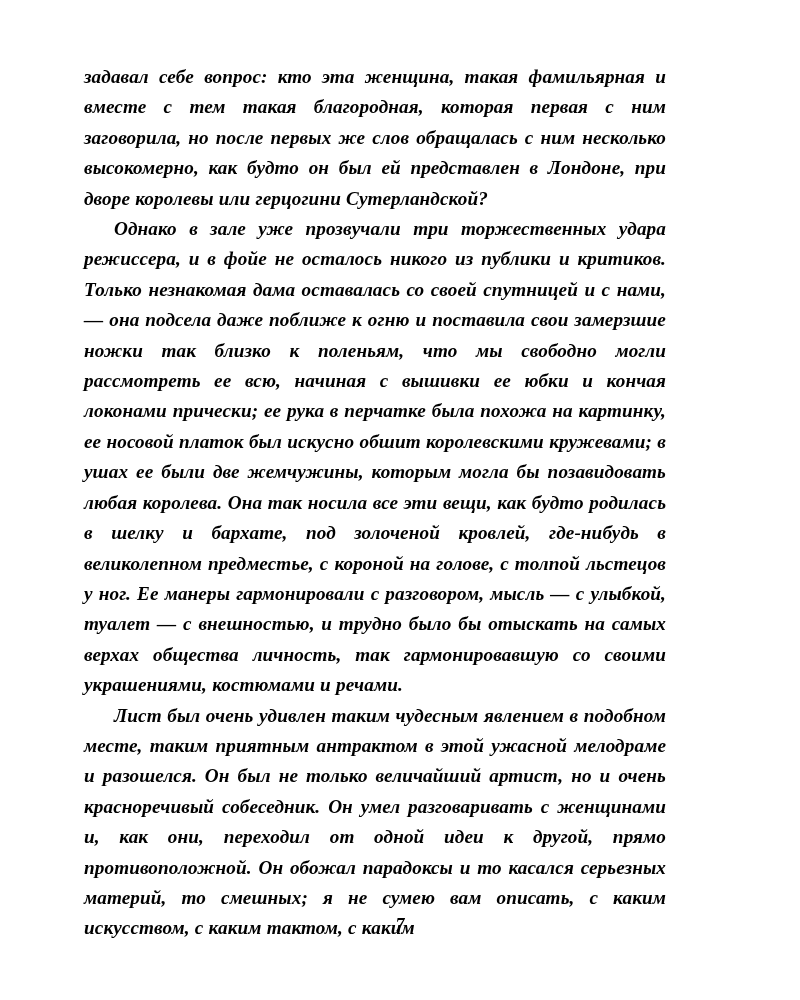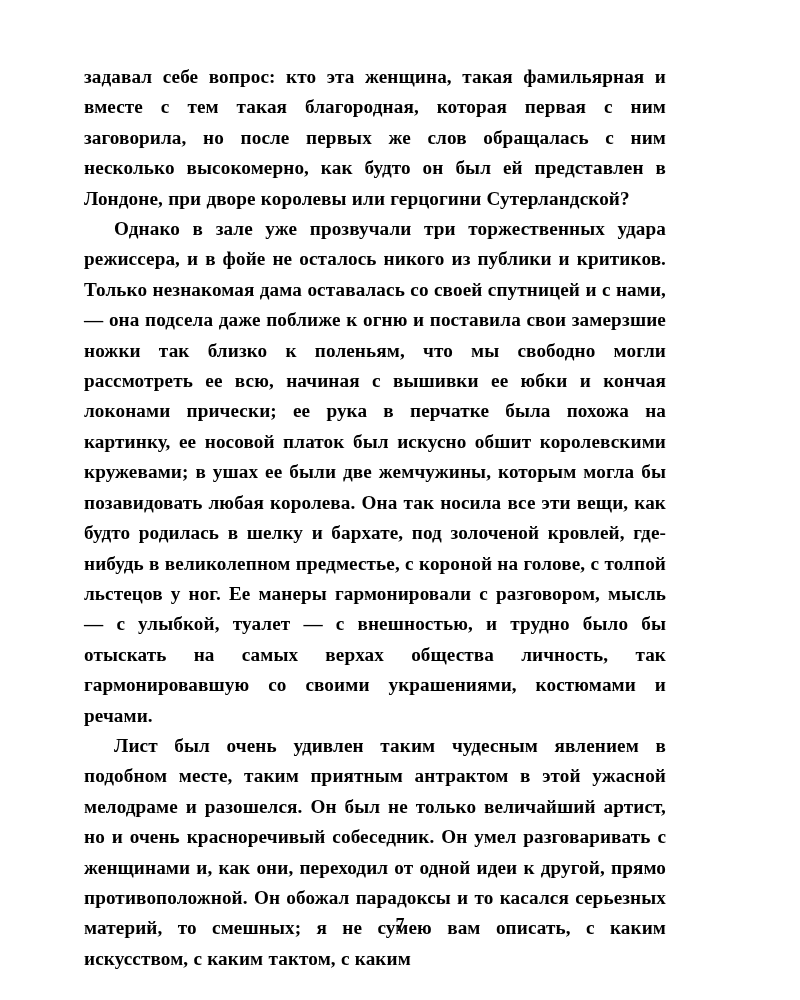--- a/index.html
+++ b/index.html
@@ -13,20 +13,21 @@
     overflow: hidden;
     font-family: "Liberation Serif", serif;
     color: #000000;
   }
   .page {
     position: relative;
     width: 800px;
     height: 1000px;
     box-sizing: border-box;
     background: #ffffff;
+    font-style: italic;
   }
   .text-column {
     position: absolute;
     left: 84px;
     top: 62px;
     width: 582px;
   }
   .para {
     margin: 0;
     font-size: 19.2px;

